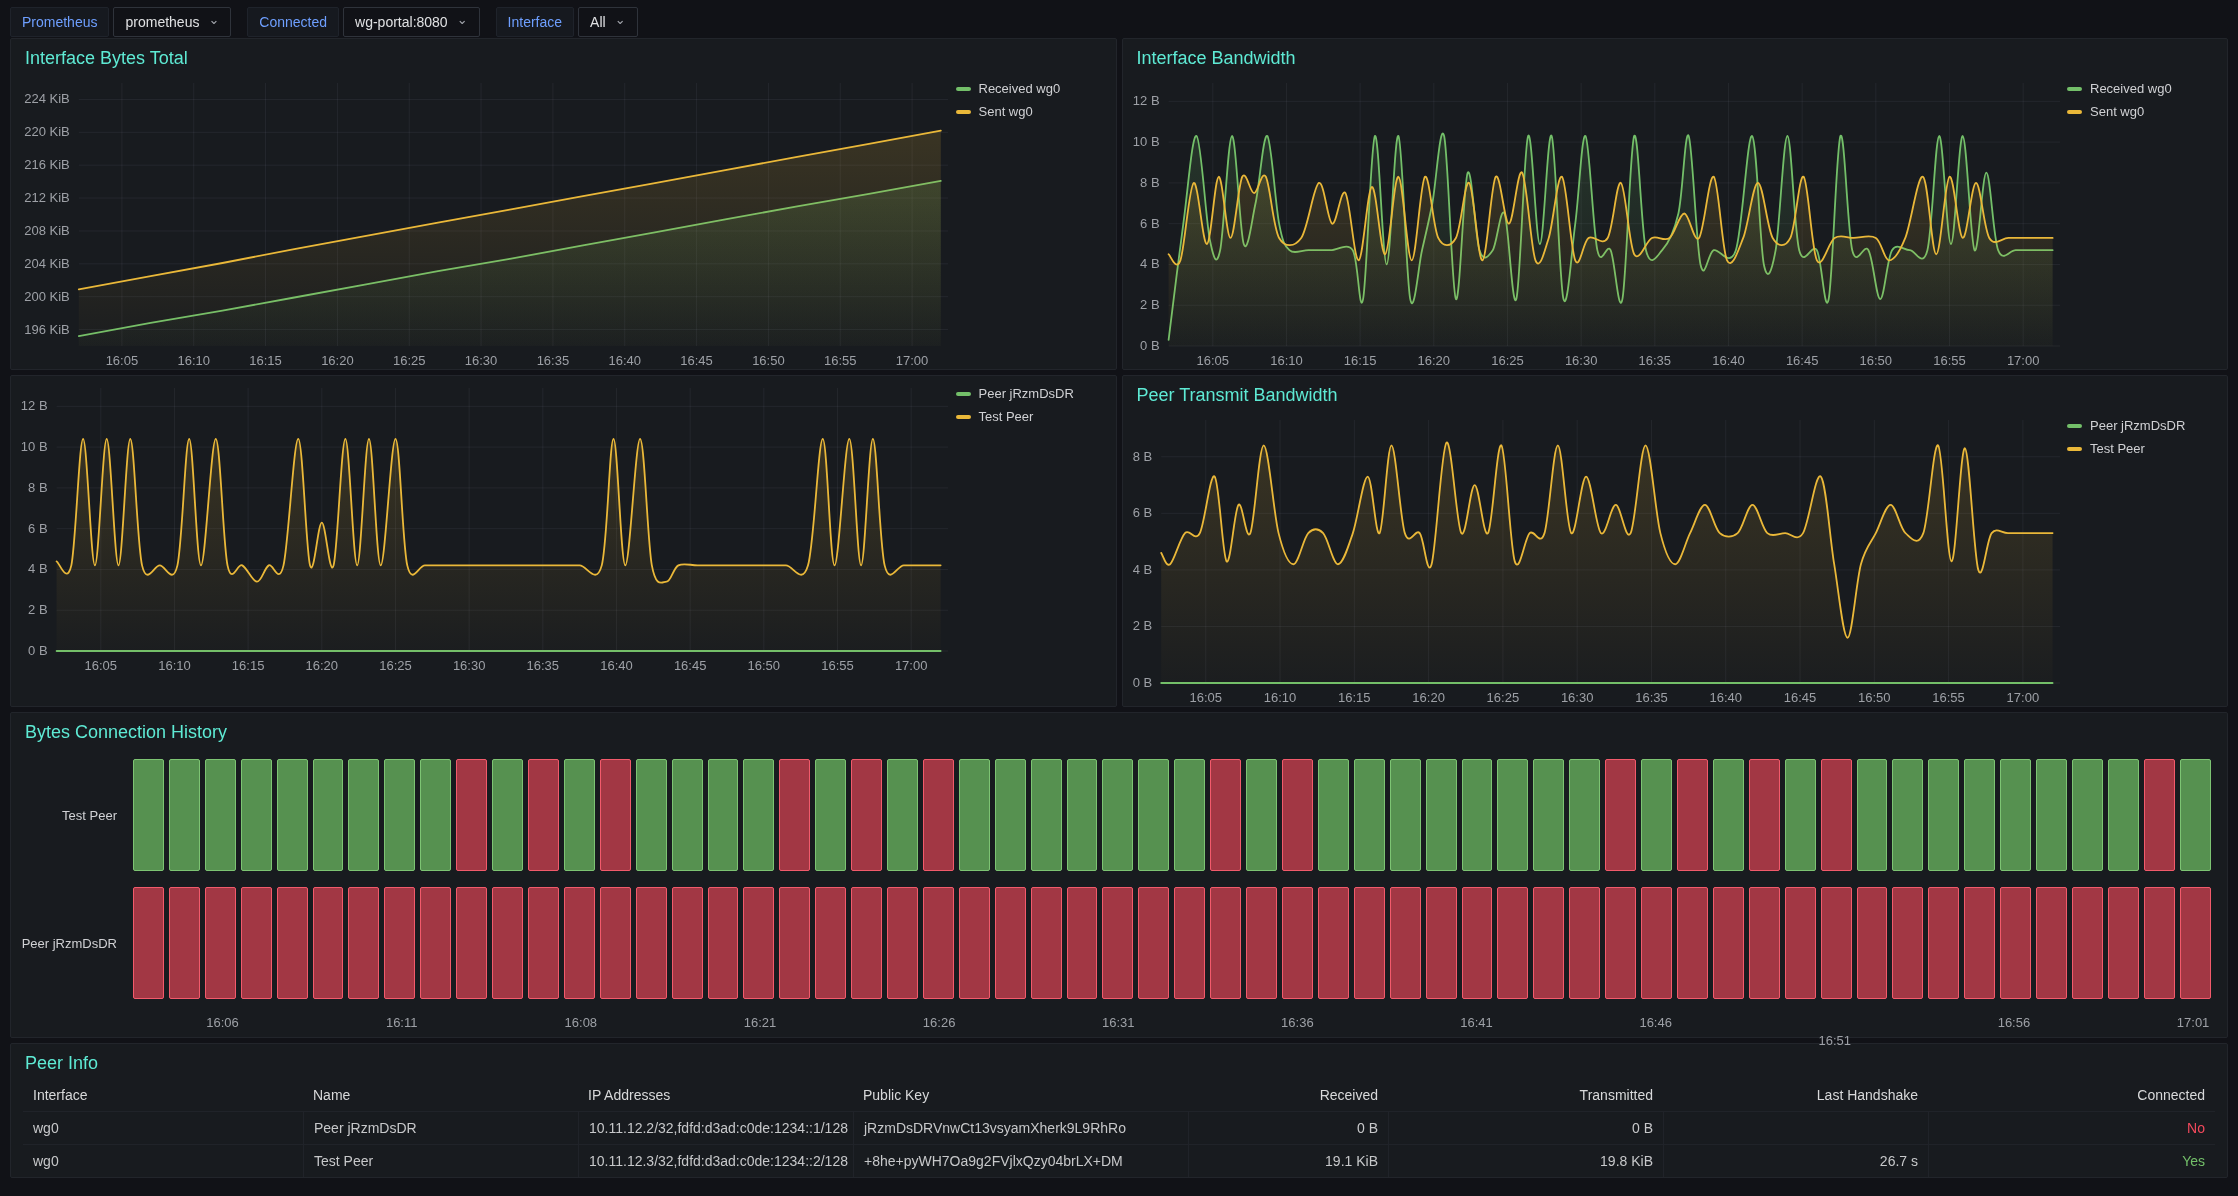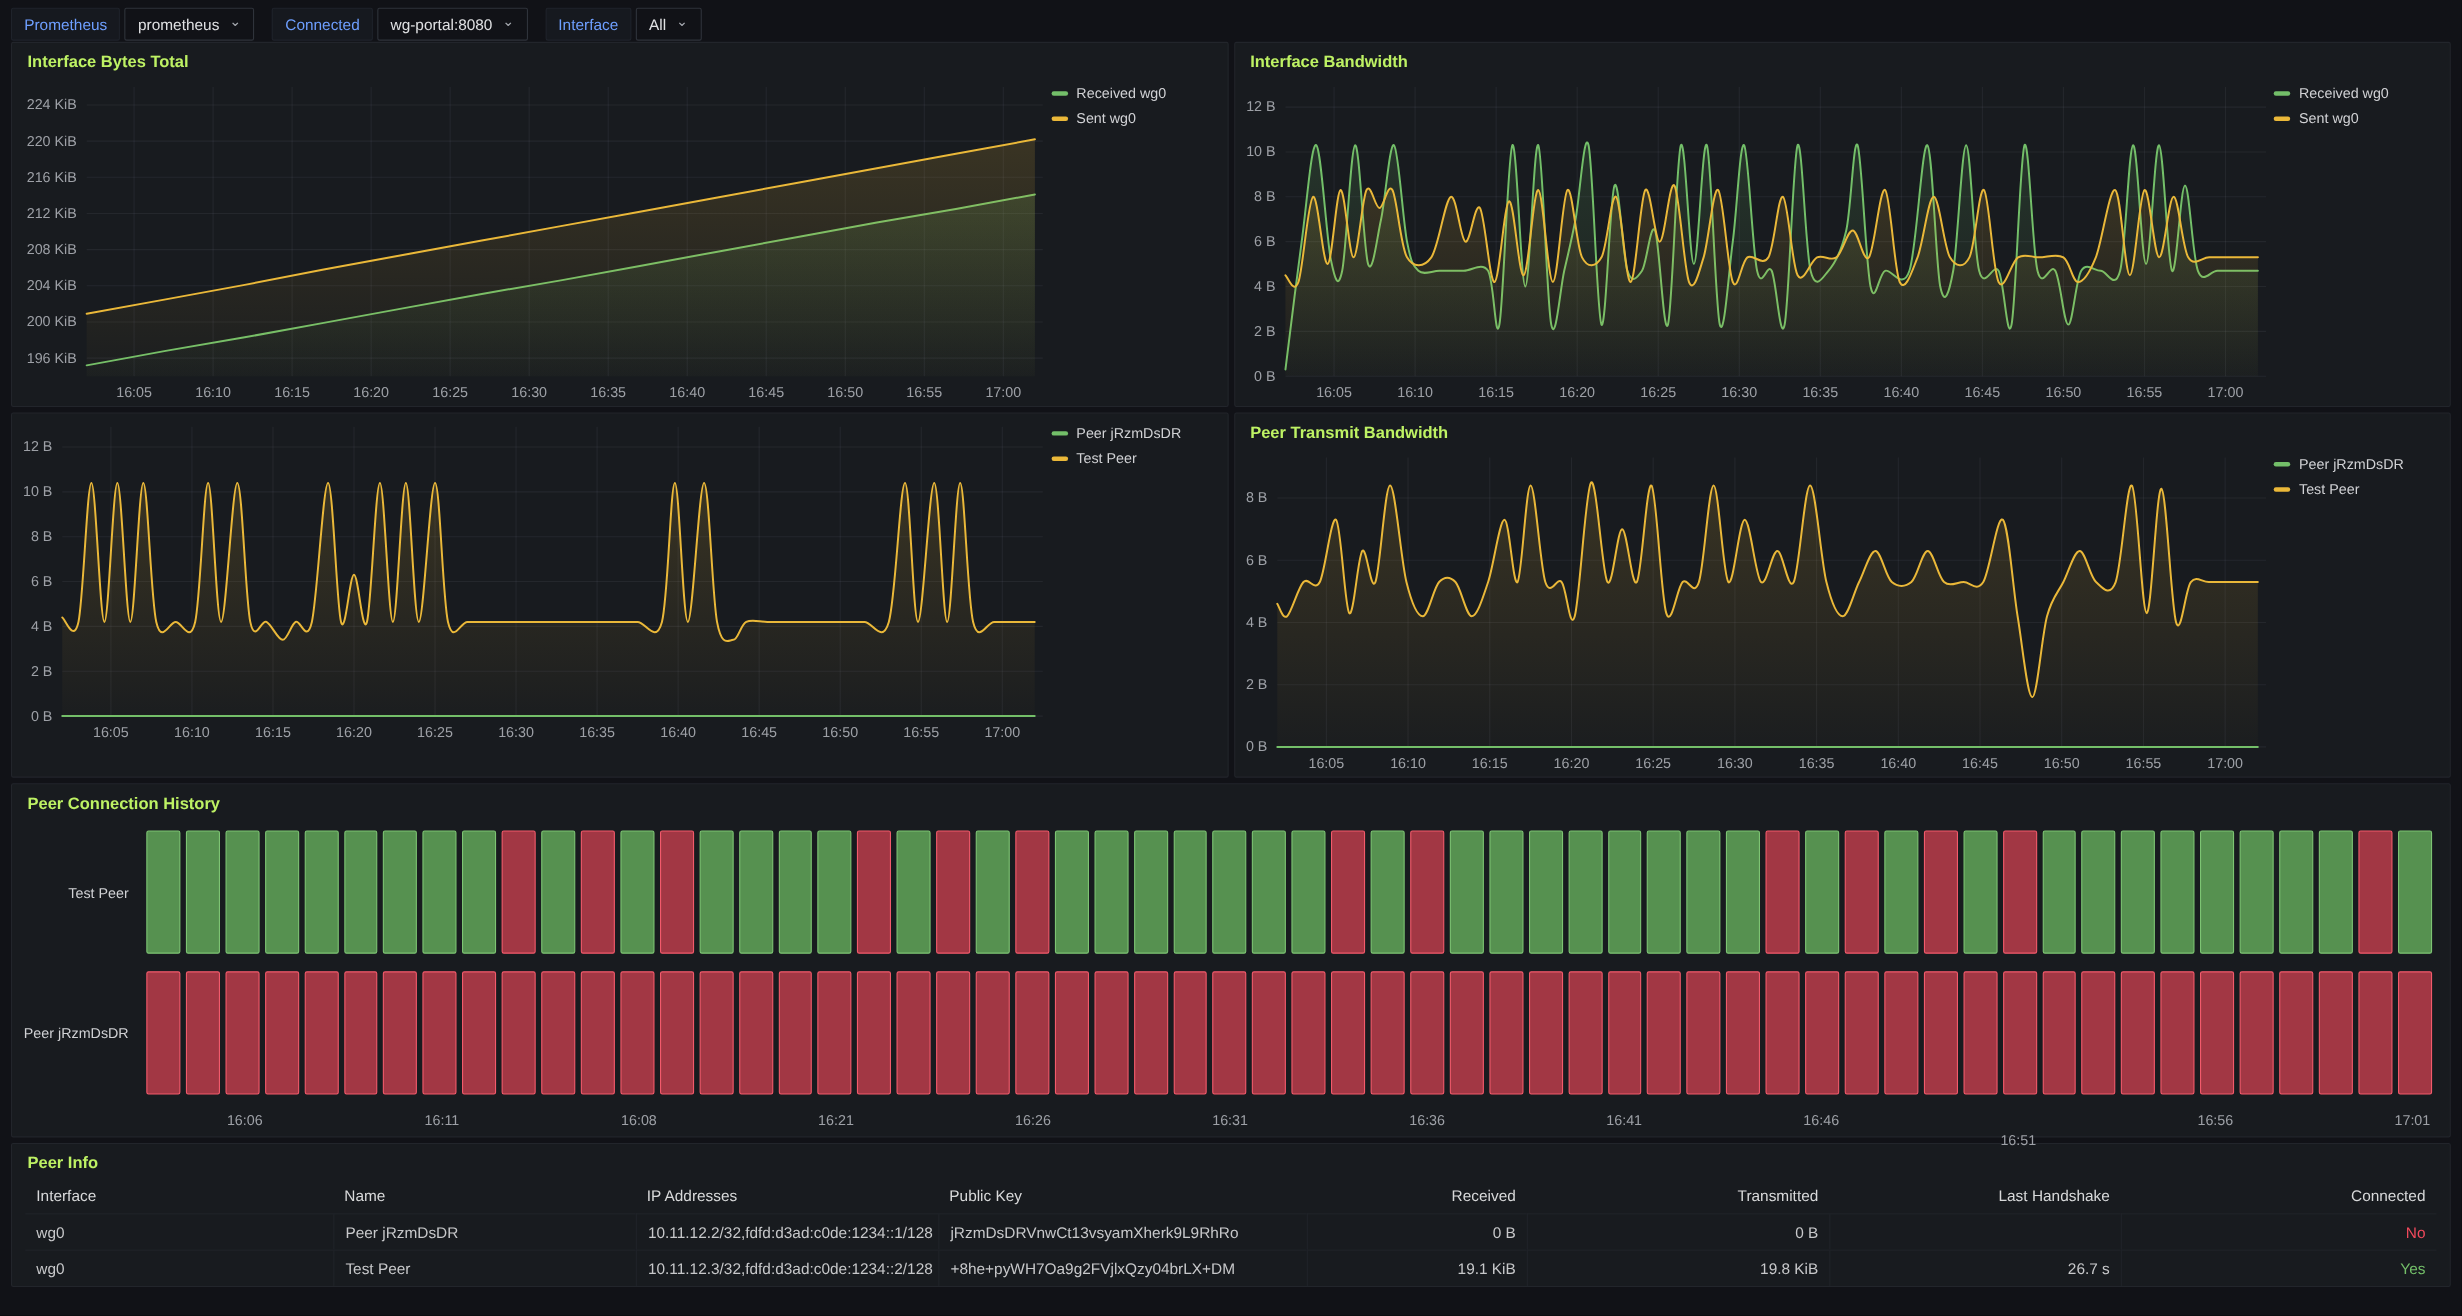--- a/index.html
+++ b/index.html
@@ -8,21 +8,21 @@
   .dashboard { width:2238px; height:1196px; background:#111217; padding:0 10px 10px; overflow:hidden; }
   .topbar { height:38px; display:flex; align-items:center; gap:16px; padding-top:5px; }
   .chip-group { display:flex; gap:4px; }
   .chip { height:30px; display:flex; align-items:center; padding:0 11px; border-radius:2px; font-size:14px; }
   .chip.lbl { background:#16191f; border:1px solid #1f232b; color:#6e9fff; font-weight:500; }
   .chip.val { background:#111217; border:1px solid #2f333b; color:#e0e1e3; gap:9px; cursor:pointer; }
   .chev { color:#a6a9b0; font-size:13px; line-height:1; transform:translateY(-2px); }
   .rows { display:flex; flex-direction:column; gap:5px; }
   .row { display:flex; gap:5px; }
   .panel { background:#181b1f; border:1px solid #22252b; border-radius:2px; display:flex; flex-direction:column; flex:1; min-width:0; }
-  .panel-title { margin:0; font-size:15px; font-weight:700; color:#bef264; padding:9px 14px 2px; cursor:pointer; }
+  .panel-title { margin:0; font-size:18px; font-weight:400; color:#5eead4; padding:9px 14px 2px; cursor:pointer; }
   .panel-body { flex:1; display:flex; min-height:0; }
   .chart { flex:1; min-width:0; }
   .legend { width:160px; padding:10px 10px 0 0; margin:0; list-style:none; display:flex; flex-direction:column; gap:8px; }
   .legend li { display:flex; align-items:center; gap:8px; font-size:13px; color:#d0d1d4; cursor:pointer; white-space:nowrap; }
   .swatch { width:15px; height:4px; border-radius:2px; flex:none; }
   .tick-text { font-size:13px; fill:#9da0a6; }
   
   .history-body { flex:1; padding:14px 16px 0 0; display:flex; flex-direction:column; }
   .history-row { display:flex; height:112px; margin-bottom:16px; }
   .history-label { width:122px; display:flex; align-items:center; justify-content:flex-end; padding-right:16px; font-size:13px; color:#d0d1d4; white-space:nowrap; }
@@ -336,21 +336,21 @@
               </li>
               <li>
                 <span class="swatch" style="background: rgb(234, 184, 57);"></span>
                 <span>Test Peer</span>
               </li>
             </ul>
         </div>
       </section>
     </div>
     <section class="panel" style="height:320px">
-      <h2 class="panel-title">Peer Connection History</h2>
+      <h2 class="panel-title">Bytes Connection History</h2>
       <div class="history-body">
         <div id="history-rows">
             <div class="history-row">
               <div class="history-label">Test Peer</div>
               <div class="history-blocks">
                 <div class="block" style="background: rgb(86, 145, 80); border-color: rgb(125, 196, 115);"></div>
                 <div class="block" style="background: rgb(86, 145, 80); border-color: rgb(125, 196, 115);"></div>
                 <div class="block" style="background: rgb(86, 145, 80); border-color: rgb(125, 196, 115);"></div>
                 <div class="block" style="background: rgb(86, 145, 80); border-color: rgb(125, 196, 115);"></div>
                 <div class="block" style="background: rgb(86, 145, 80); border-color: rgb(125, 196, 115);"></div>

